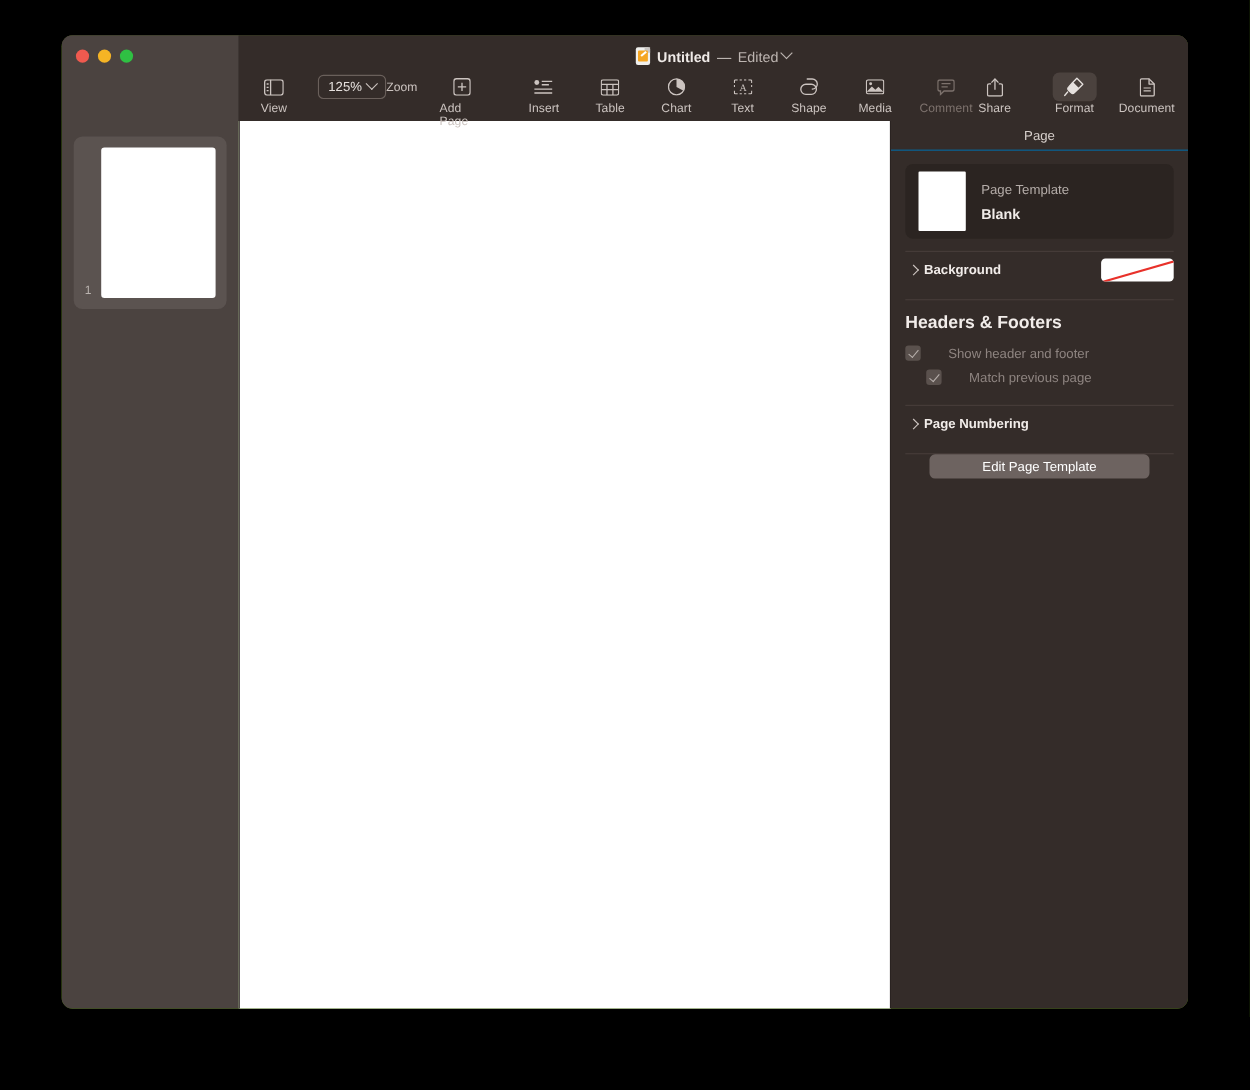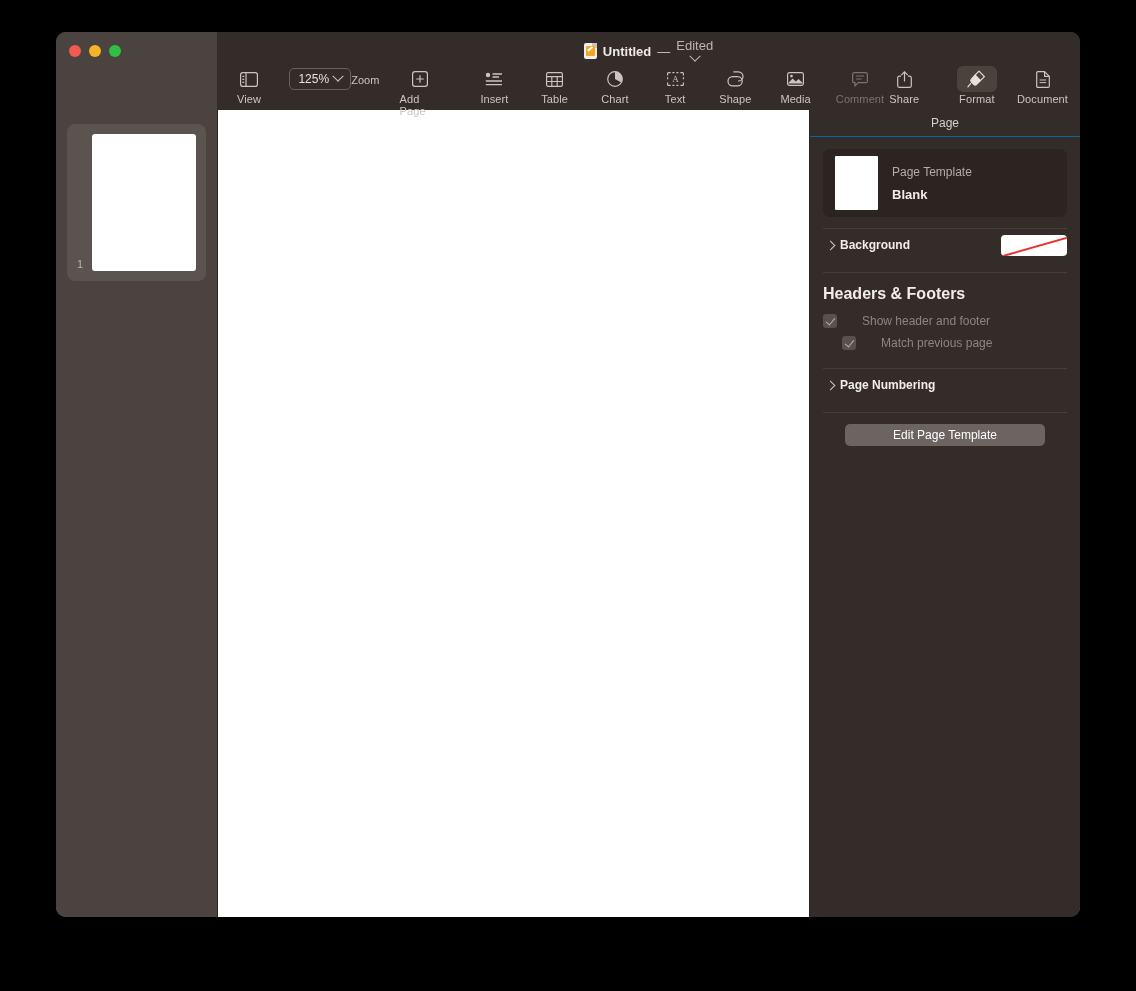--- a/index.html
+++ b/index.html
@@ -111,21 +111,20 @@
     transform: rotate(-40deg);
   }
   .title-name { font-weight: bold; color: #efeae7; }
   .title-dash { color: #cfc8c4; font-weight: normal; }
   .title-edited {
     color: #bdb5b1;
     font-weight: normal;
     display: inline-flex;
     align-items: center;
     gap: 3px;
-    flex-direction: column;
   }
   .chev-sm {
     width: 7px; height: 7px;
     border-right: 1.4px solid #bdb5b1;
     border-bottom: 1.4px solid #bdb5b1;
     transform: rotate(45deg) translate(-2px,-2px);
   }
 
   .toolbar {
     position: absolute;
@@ -369,21 +368,21 @@
     border-right: 1.7px solid #b7afab;
     border-bottom: 1.7px solid #b7afab;
     transform: rotate(40deg);
   }
   .check-lbl {
     font-size: 12px;
     color: #8e8480;
     margin-left: 17px;
   }
 
-  .btn-wrap { margin-top: 11px; display: flex; justify-content: center; }
+  .btn-wrap { display: flex; justify-content: center; }
   .btn {
     width: 200px;
     height: 22px;
     border-radius: 5px;
     background: #6d6360;
     color: #ffffff;
     font-size: 12px;
     display: flex;
     align-items: center;
     justify-content: center;

